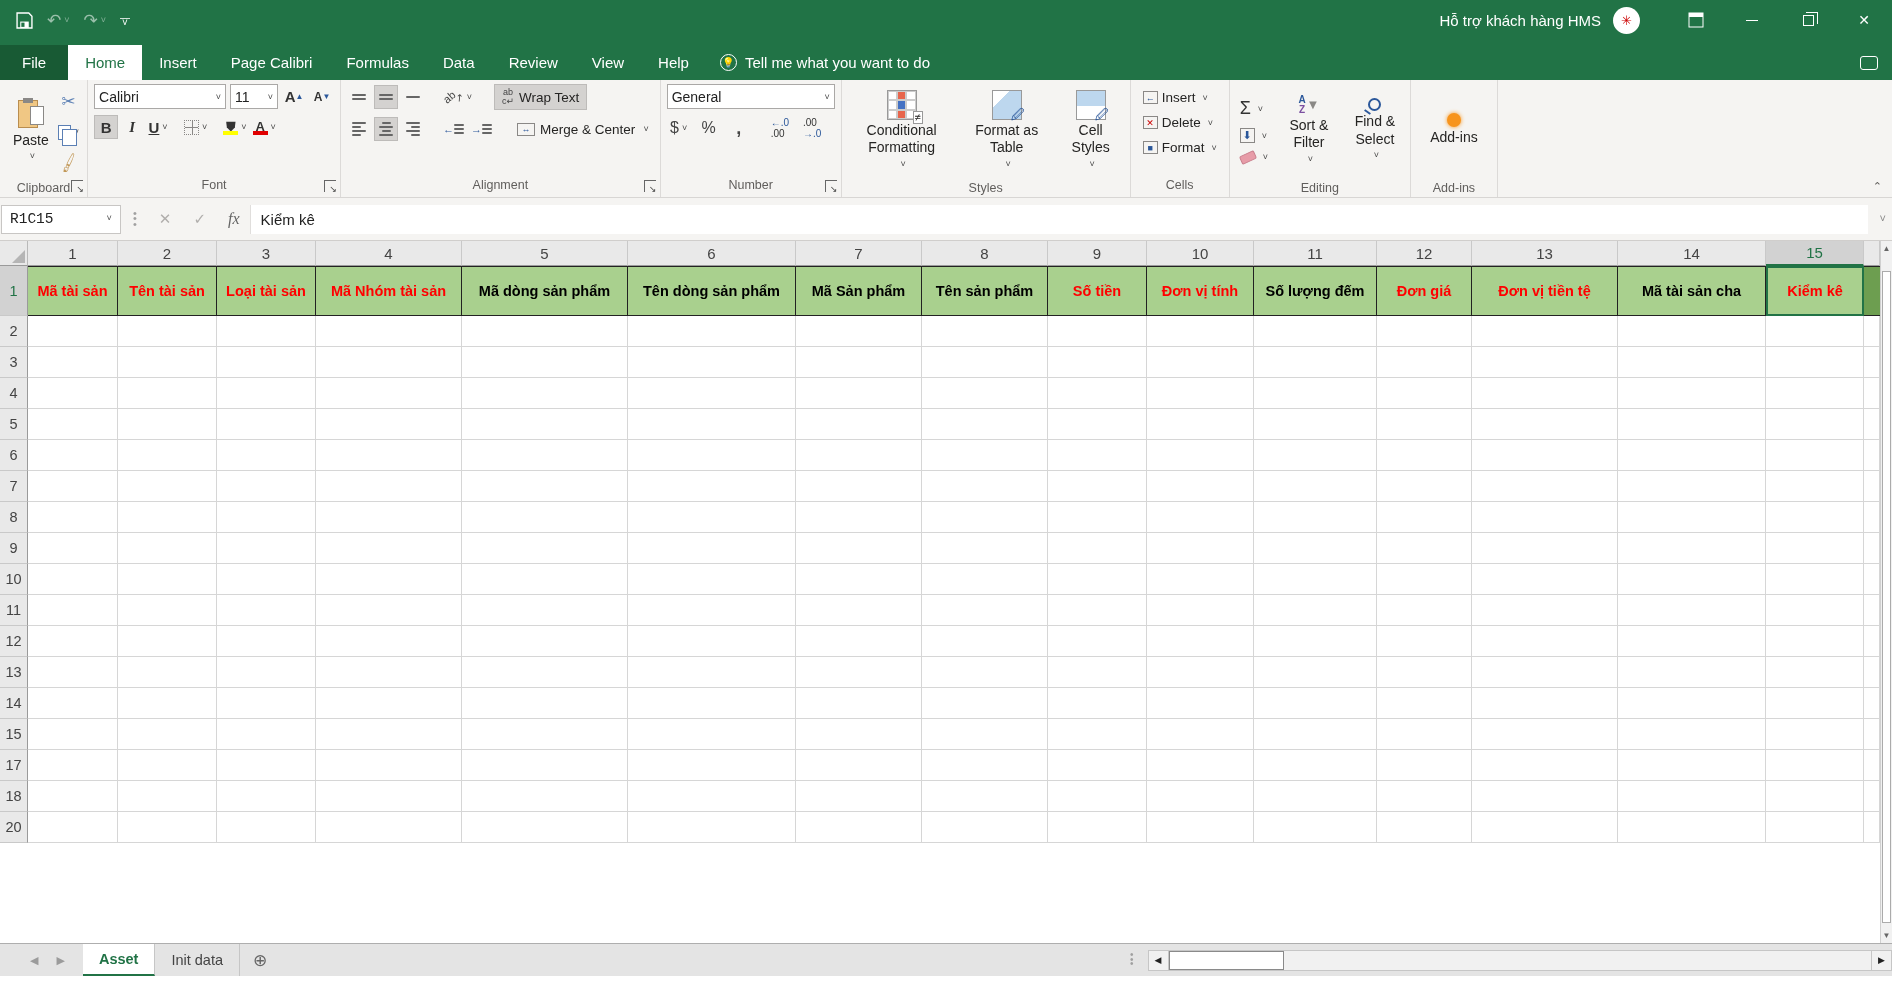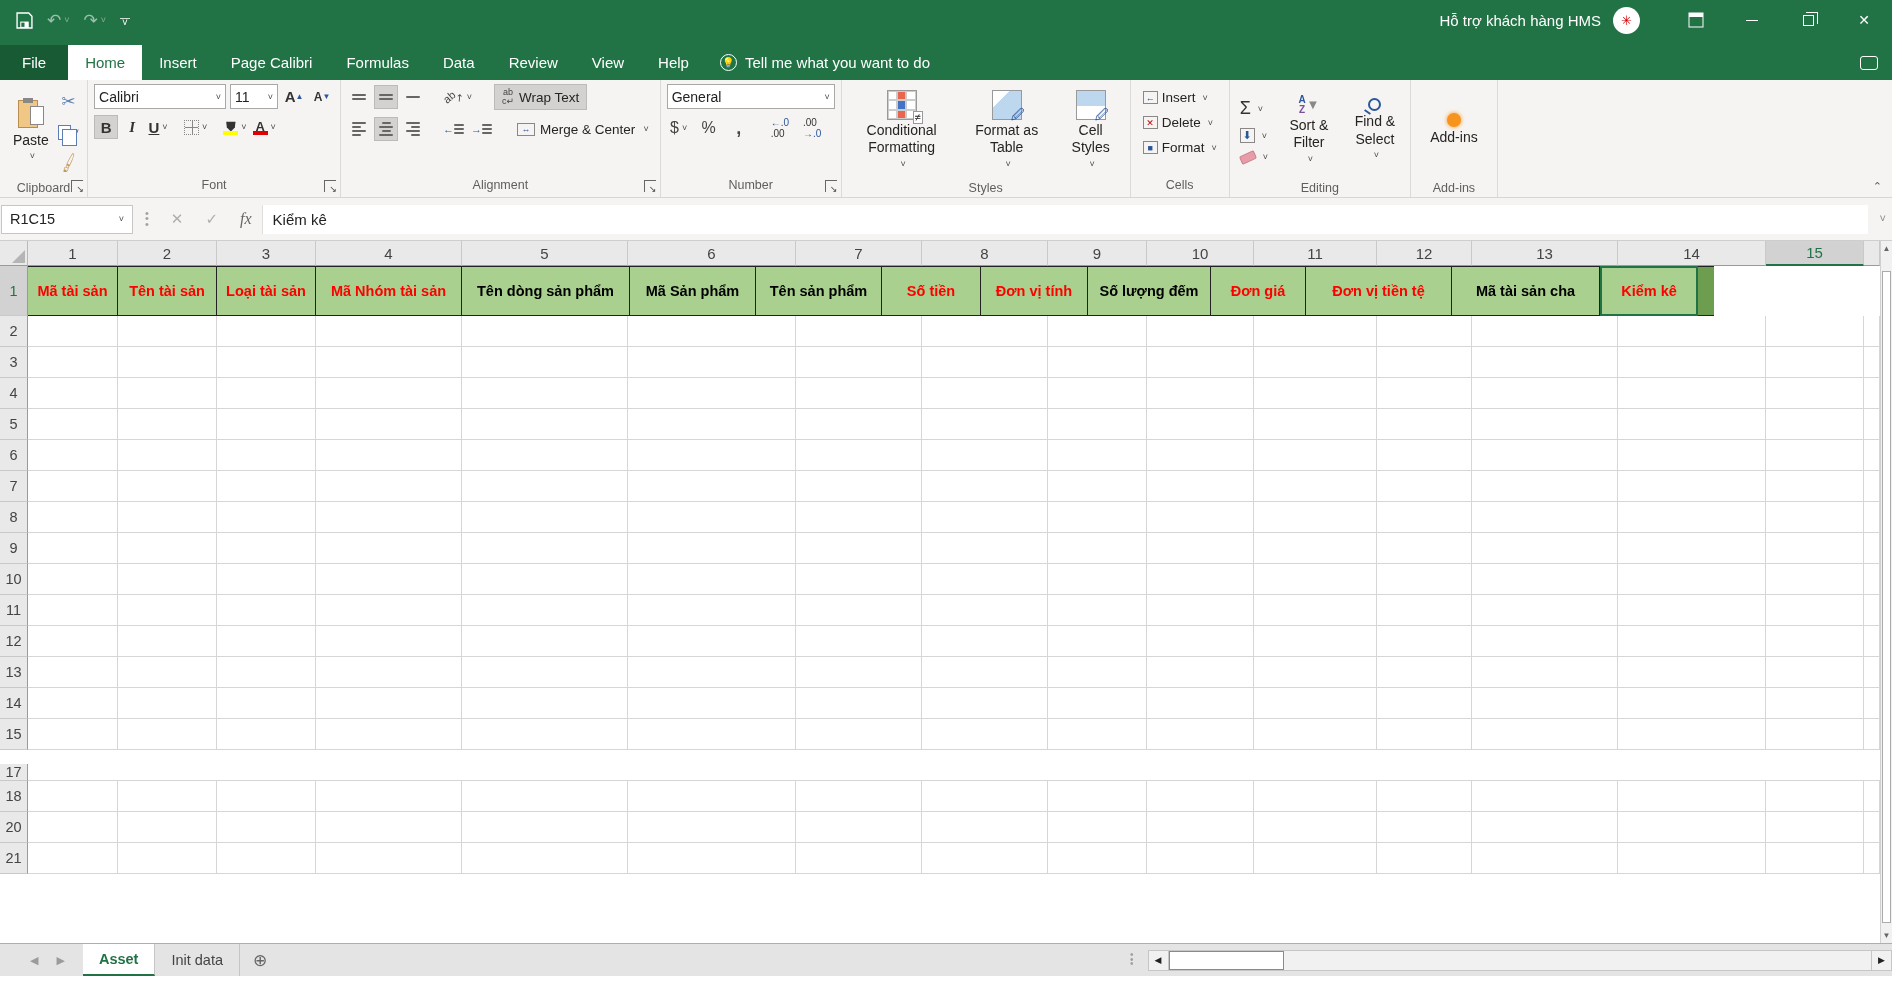--- a/index.html
+++ b/index.html
@@ -85,21 +85,21 @@
   .az-ic { display:flex; flex-direction:column; line-height:1; font-size:10px; font-weight:bold; }
   .az-ic .a { color:#2b579a; } .az-ic .z { color:#7b4fa0; }
   .funnel { color:#8a8886; font-size:13px; margin-left:1px; }
   .mag { width:13px; height:13px; border:2px solid #2b579a; border-radius:50%; position:relative; }
   .mag:after { content:""; position:absolute; width:7px; height:2px; background:#2b579a; left:-6px; top:11px; transform:rotate(35deg); }
   .addin-dot { width:14px; height:14px; border-radius:50%; background:#f7941d; box-shadow:0 0 4px #f7941d; }
   .collapse-chev { position:absolute; right:10px; bottom:4px; color:#605e5c; font-size:11px; }
 
   
   .fbar { height:43px; background:#f5f4f2; display:flex; align-items:center; border-bottom:1px solid #d0cecc; position:relative; }
-  .namebox { width:132px; height:29px; background:#fff; border:1px solid #c8c6c4; display:flex; align-items:center; font-size:14.5px; color:#222; padding:0 8px; margin-left:1px; }
+  .namebox { width:120px; height:29px; background:#fff; border:1px solid #c8c6c4; display:flex; align-items:center; font-size:14.5px; color:#222; padding:0 8px; margin-left:1px;font-family:Liberation Mono, monospace; }
   .namebox .chev { margin-left:auto; }
   .fbar-dots { color:#a0a0a0; font-size:11px; letter-spacing:0; margin:0 12px; line-height:.5; }
   .fbtns { display:flex; align-items:center; gap:22px; color:#b0aeac; font-size:15px; padding:0 10px; }
   .fx { color:#666; font-style:italic; font-family:"Liberation Serif","DejaVu Serif",serif; font-size:16px; }
   .finput { flex:1; height:29px; background:#fff; border-left:1px solid #e0dedc; display:flex; align-items:center; font-size:15px; color:#222; padding:0 10px; margin-right:24px; }
   .fexpand { position:absolute; right:6px; top:14px; color:#888; font-size:11px; }
 
   
   .gridwrap { position:relative; height:702px; background:#fff; }
   .grid { position:absolute; left:0; top:0; right:12px; bottom:0; overflow:hidden; }
@@ -560,20 +560,21 @@
         <div class="colh sel" style="flex-basis: 98px;">15</div>
         <div class="colh" style="flex-basis: 16px;"></div>
       </div>
     <div id="grid-rows">
         <div class="gr-row" style="height: 50px;">
           <div class="rowh sel">1</div>
           <div class="hcell red" style="flex-basis: 90px;">Mã tài sản</div>
           <div class="hcell red" style="flex-basis: 99px;">Tên tài sản</div>
           <div class="hcell red" style="flex-basis: 99px;">Loại tài sản</div>
           <div class="hcell red" style="flex-basis: 146px;">Mã Nhóm tài sản</div>
+          <div class="hcell" style="flex-basis: 166px;">Mã dòng sản phẩm</div>
           <div class="hcell" style="flex-basis: 168px;">Tên dòng sản phẩm</div>
           <div class="hcell" style="flex-basis: 126px;">Mã Sản phẩm</div>
           <div class="hcell" style="flex-basis: 126px;">Tên sản phẩm</div>
           <div class="hcell red" style="flex-basis: 99px;">Số tiền</div>
           <div class="hcell red" style="flex-basis: 107px;">Đơn vị tính</div>
           <div class="hcell" style="flex-basis: 123px;">Số lượng đếm</div>
           <div class="hcell red" style="flex-basis: 95px;">Đơn giá</div>
           <div class="hcell red" style="flex-basis: 146px;">Đơn vị tiền tệ</div>
           <div class="hcell" style="flex-basis: 148px;">Mã tài sản cha</div>
           <div class="hcell red activecell" style="flex-basis: 98px;">Kiểm kê</div>
@@ -838,21 +839,21 @@
           <div class="bcell" style="flex-basis: 126px;"></div>
           <div class="bcell" style="flex-basis: 99px;"></div>
           <div class="bcell" style="flex-basis: 107px;"></div>
           <div class="bcell" style="flex-basis: 123px;"></div>
           <div class="bcell" style="flex-basis: 95px;"></div>
           <div class="bcell" style="flex-basis: 146px;"></div>
           <div class="bcell" style="flex-basis: 148px;"></div>
           <div class="bcell" style="flex-basis: 98px;"></div>
           <div class="bcell" style="flex-basis: 16px;"></div>
         </div>
-        <div class="gr-row" style="height: 31px; align-items: flex-end;">
+        <div class="gr-row" style="height: 31px;">
           <div class="rowh">17</div>
           <div class="bcell" style="flex-basis: 90px;"></div>
           <div class="bcell" style="flex-basis: 99px;"></div>
           <div class="bcell" style="flex-basis: 99px;"></div>
           <div class="bcell" style="flex-basis: 146px;"></div>
           <div class="bcell" style="flex-basis: 166px;"></div>
           <div class="bcell" style="flex-basis: 168px;"></div>
           <div class="bcell" style="flex-basis: 126px;"></div>
           <div class="bcell" style="flex-basis: 126px;"></div>
           <div class="bcell" style="flex-basis: 99px;"></div>
@@ -878,39 +879,20 @@
           <div class="bcell" style="flex-basis: 107px;"></div>
           <div class="bcell" style="flex-basis: 123px;"></div>
           <div class="bcell" style="flex-basis: 95px;"></div>
           <div class="bcell" style="flex-basis: 146px;"></div>
           <div class="bcell" style="flex-basis: 148px;"></div>
           <div class="bcell" style="flex-basis: 98px;"></div>
           <div class="bcell" style="flex-basis: 16px;"></div>
         </div>
         <div class="gr-row" style="height: 31px;">
           <div class="rowh">20</div>
-          <div class="bcell" style="flex-basis: 90px;"></div>
-          <div class="bcell" style="flex-basis: 99px;"></div>
-          <div class="bcell" style="flex-basis: 99px;"></div>
-          <div class="bcell" style="flex-basis: 146px;"></div>
-          <div class="bcell" style="flex-basis: 166px;"></div>
-          <div class="bcell" style="flex-basis: 168px;"></div>
-          <div class="bcell" style="flex-basis: 126px;"></div>
-          <div class="bcell" style="flex-basis: 126px;"></div>
-          <div class="bcell" style="flex-basis: 99px;"></div>
-          <div class="bcell" style="flex-basis: 107px;"></div>
-          <div class="bcell" style="flex-basis: 123px;"></div>
-          <div class="bcell" style="flex-basis: 95px;"></div>
-          <div class="bcell" style="flex-basis: 146px;"></div>
-          <div class="bcell" style="flex-basis: 148px;"></div>
-          <div class="bcell" style="flex-basis: 98px;"></div>
-          <div class="bcell" style="flex-basis: 16px;"></div>
-        </div>
-        <div class="gr-row" style="height: 31px;">
-          <div class="rowh">21</div>
           <div class="bcell" style="flex-basis: 90px;"></div>
           <div class="bcell" style="flex-basis: 99px;"></div>
           <div class="bcell" style="flex-basis: 99px;"></div>
           <div class="bcell" style="flex-basis: 146px;"></div>
           <div class="bcell" style="flex-basis: 166px;"></div>
           <div class="bcell" style="flex-basis: 168px;"></div>
           <div class="bcell" style="flex-basis: 126px;"></div>
           <div class="bcell" style="flex-basis: 126px;"></div>
           <div class="bcell" style="flex-basis: 99px;"></div>
           <div class="bcell" style="flex-basis: 107px;"></div>

